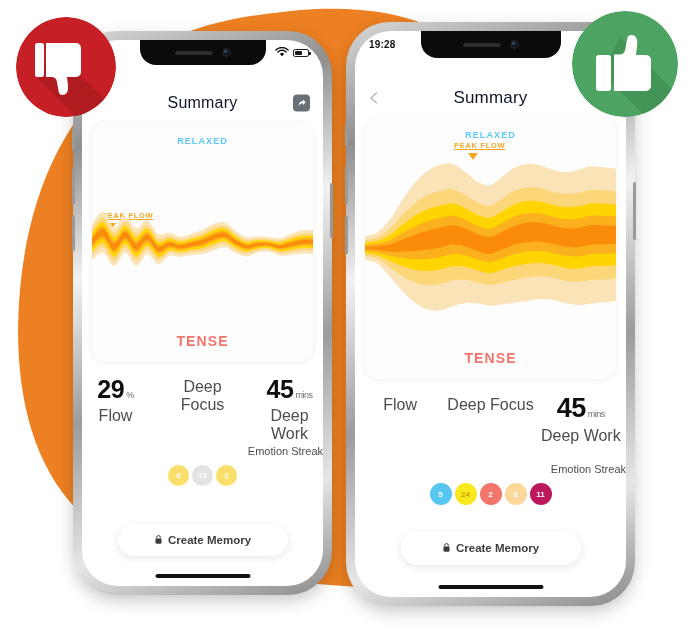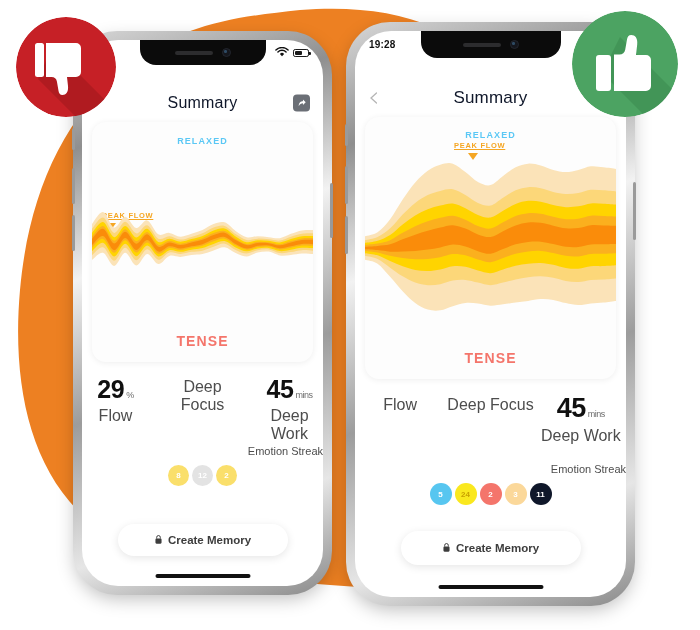--- a/index.html
+++ b/index.html
@@ -341,21 +341,21 @@
         </div>
       </div>
 
       <div class="streak-wrap">
         <div class="streak-title">Emotion Streak</div>
         <div class="streak-row">
             <div class="dot" style="background: rgb(87, 198, 240); color: rgb(255, 255, 255);">5</div>
             <div class="dot" style="background: rgb(250, 232, 30); color: rgb(201, 161, 0);">24</div>
             <div class="dot" style="background: rgb(244, 117, 107); color: rgb(255, 255, 255);">2</div>
             <div class="dot" style="background: rgb(251, 216, 154); color: rgb(255, 255, 255);">3</div>
-            <div class="dot" style="background: #0f172a; color: rgb(255, 255, 255);">11</div>
+            <div class="dot" style="background: #be185d; color: rgb(255, 255, 255);">11</div>
           </div>
       </div>
 
       <div class="cm-btn">
         <span>
           <svg width="9" height="11" viewBox="0 0 10 12">
             <path d="M3 5V3.6a2 2 0 0 1 4 0V5" stroke="#3d3d3d" stroke-width="1.1" fill="none"></path>
             <rect x="1.6" y="5" width="6.8" height="5.6" rx="1.2" fill="#3d3d3d"></rect>
           </svg>
         </span>

